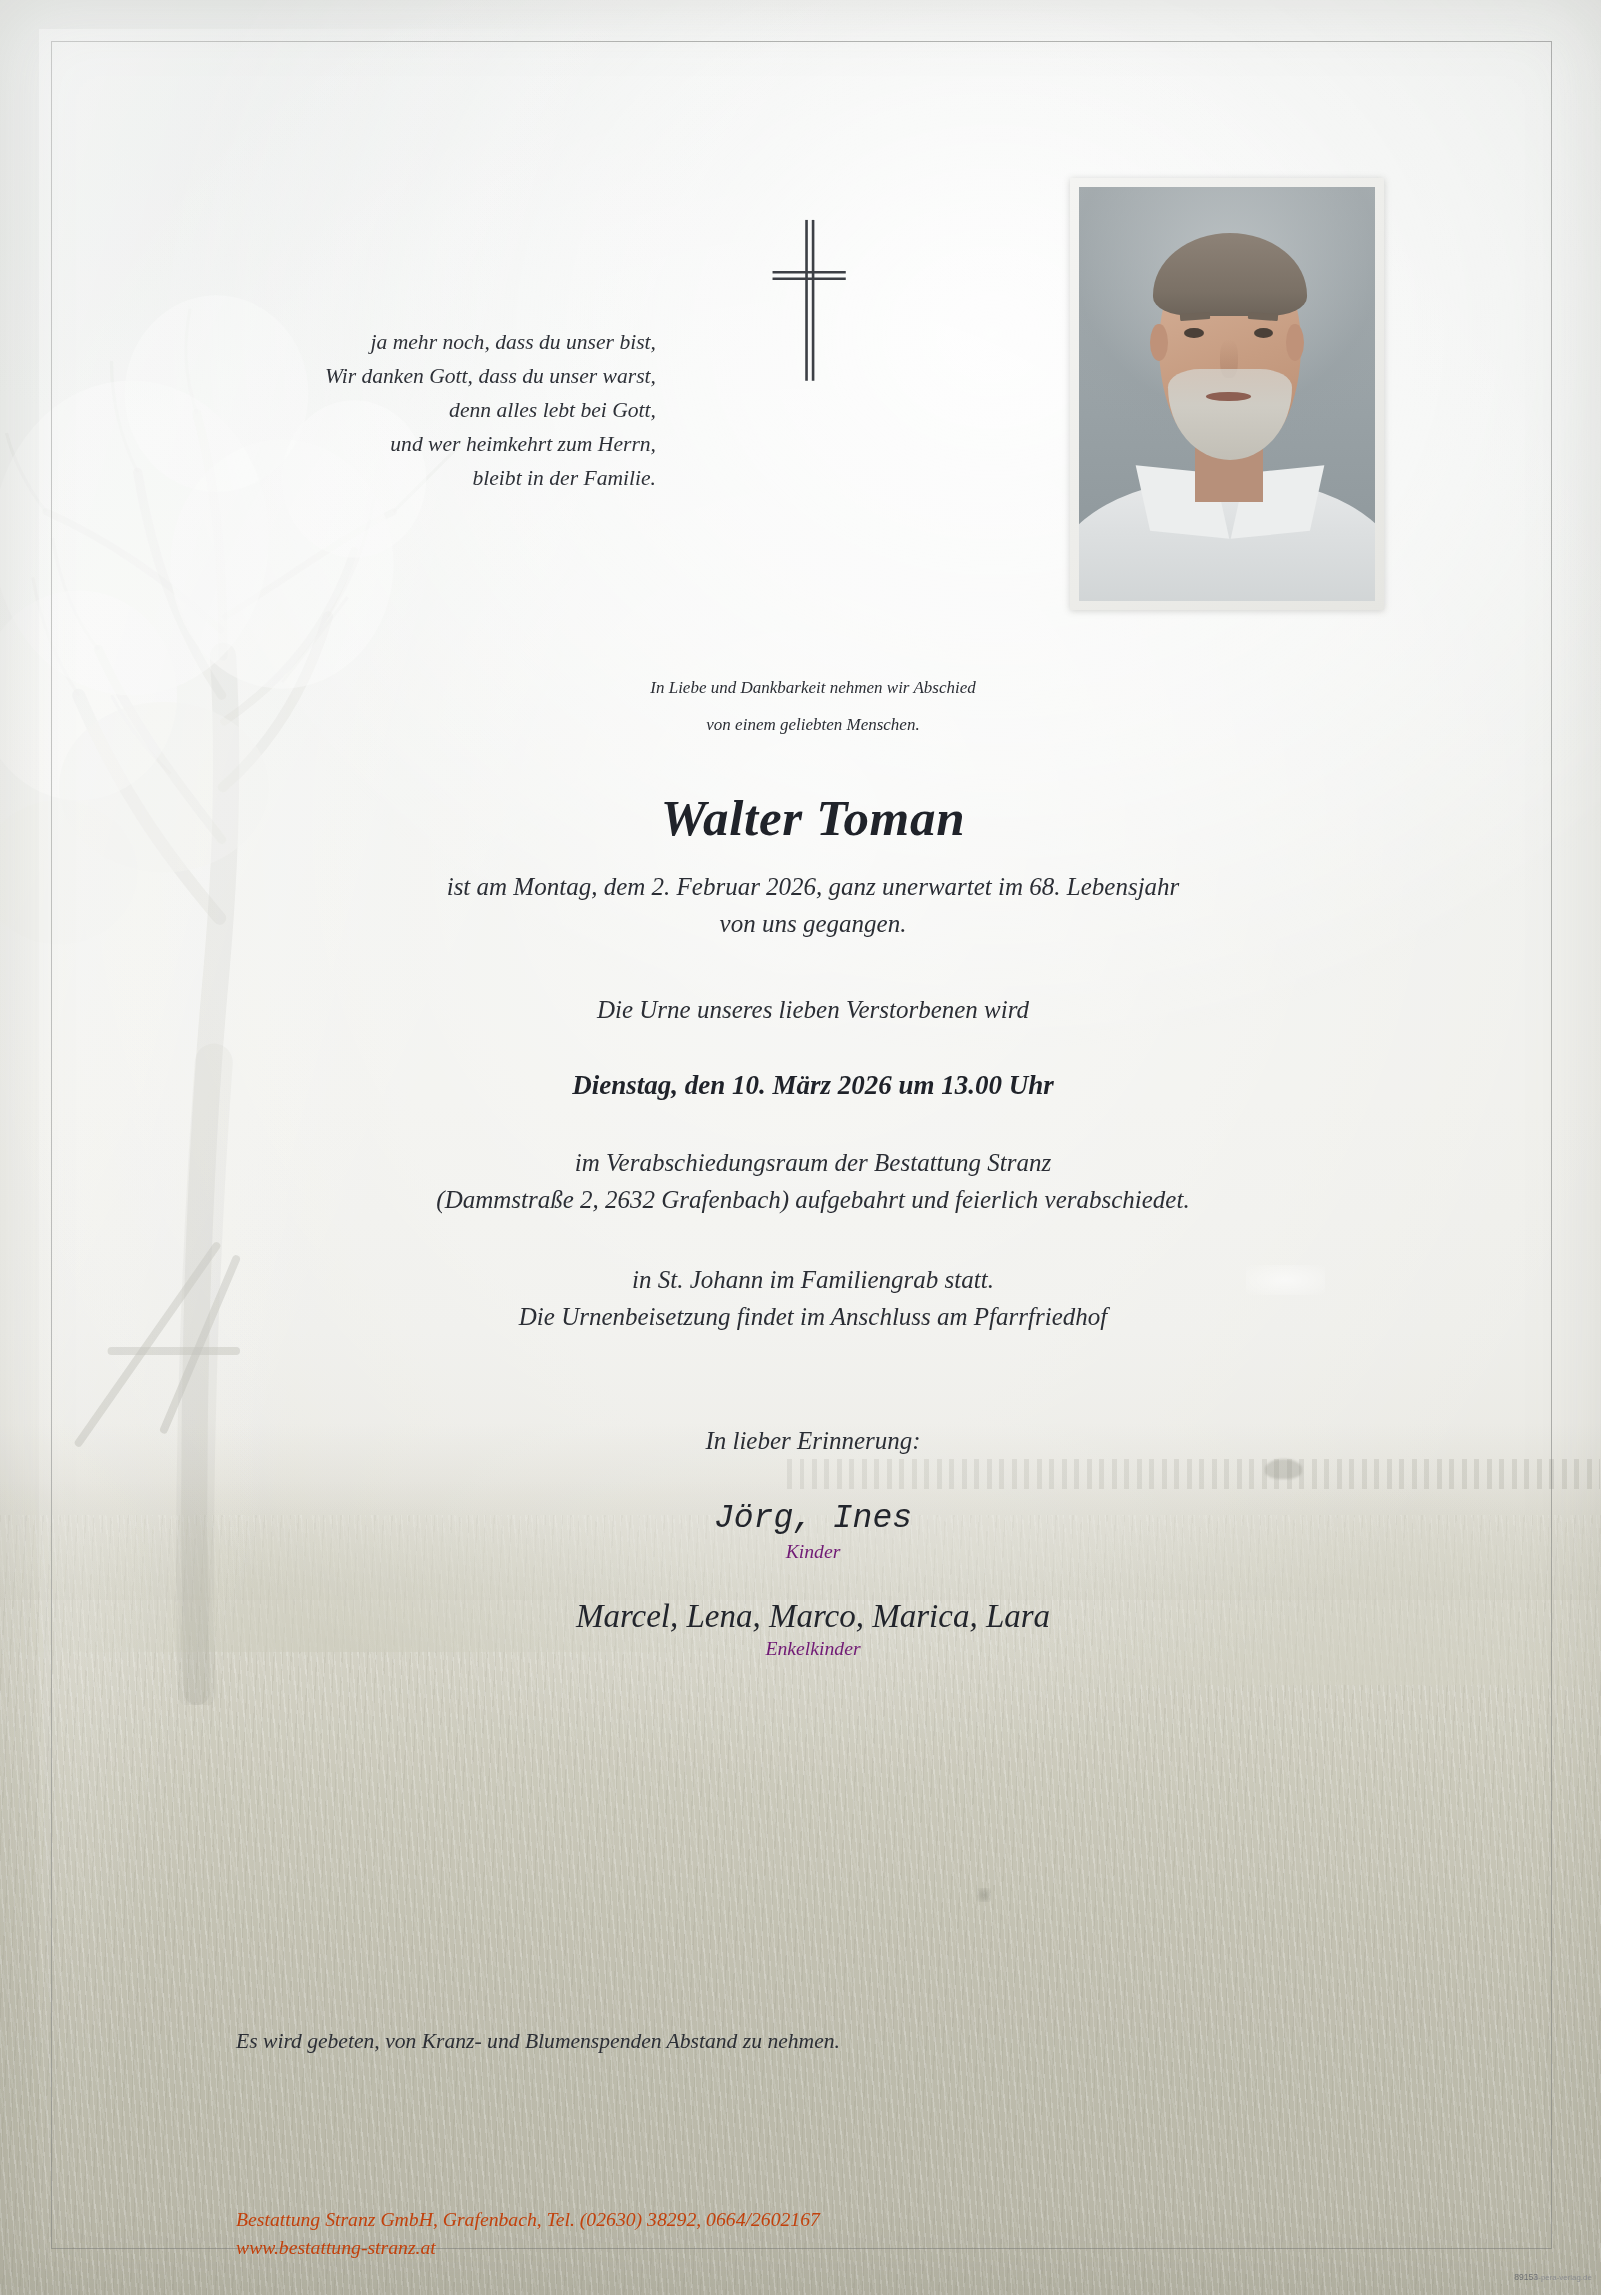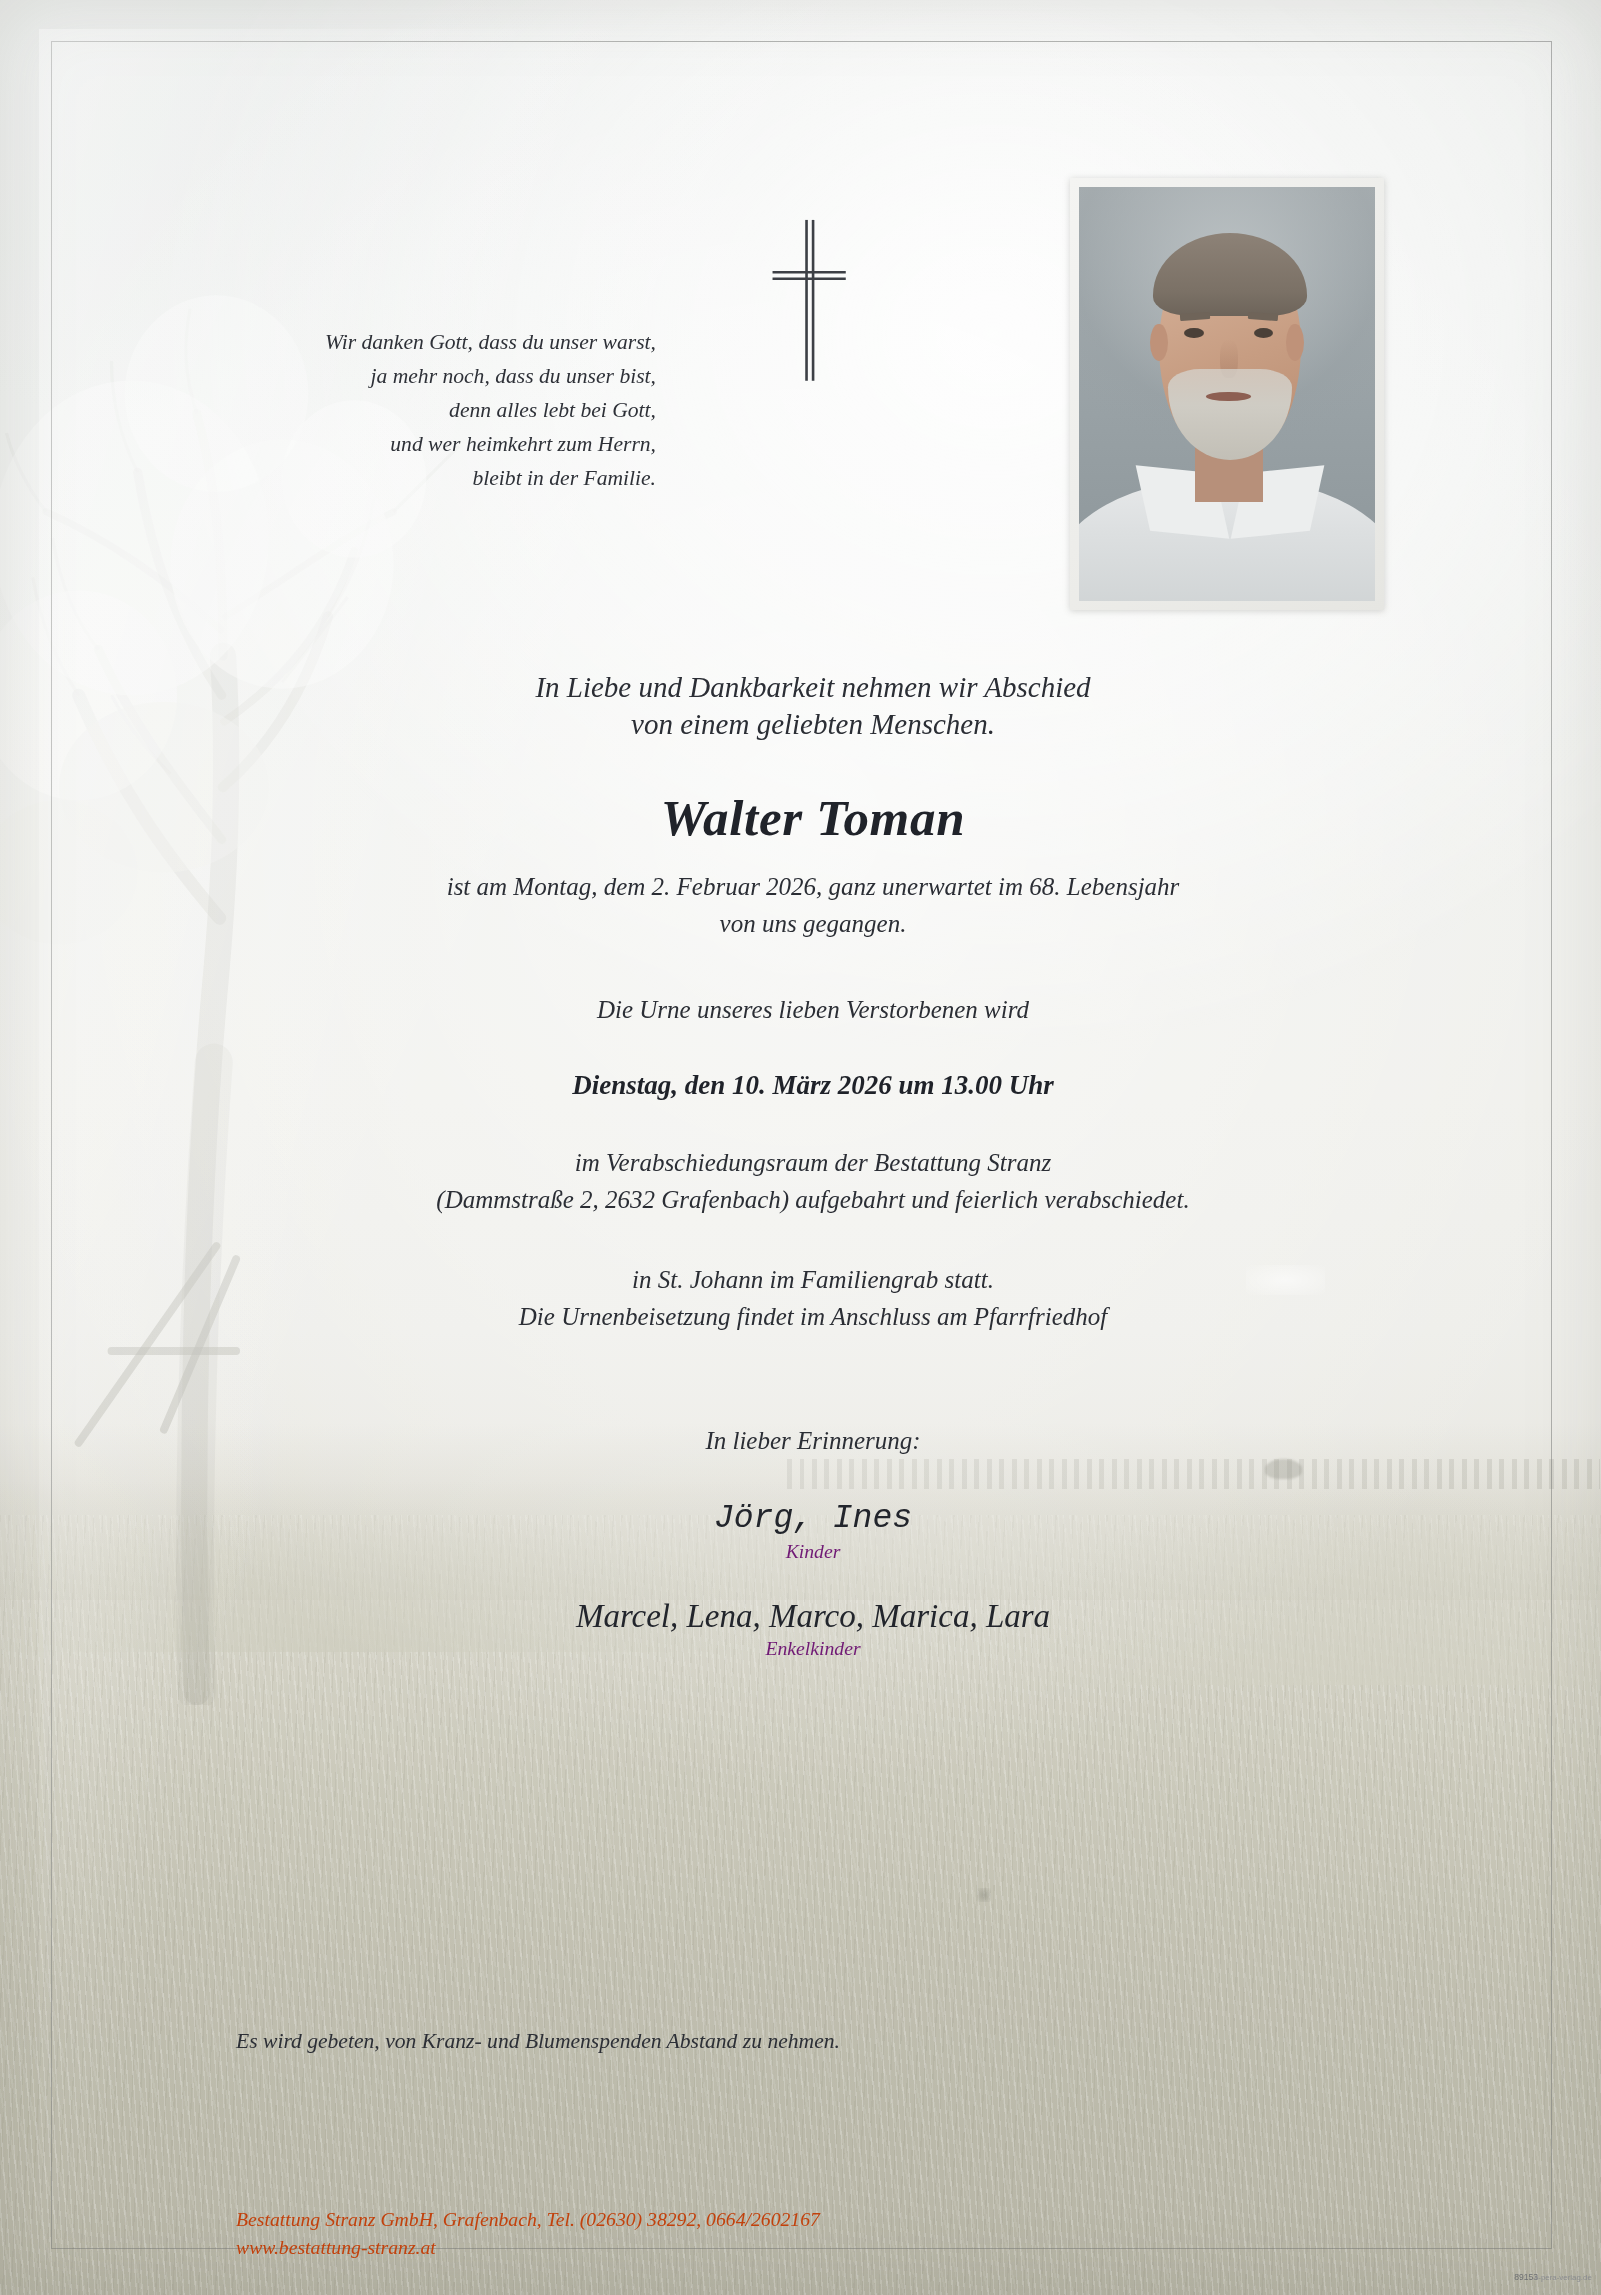--- a/index.html
+++ b/index.html
@@ -310,21 +310,21 @@
   
   .main-text {
     position: absolute;
     left: 236px;
     top: 669px;
     width: 1154px;
     text-align: center;
   }
   .lead {
     font-style: italic;
-    font-size: 29px;
+    font-size: 17px;
     line-height: 37px;
     color: #2b2e35;
   }
   .name {
     margin-top: 46px;
     font-weight: bold;
     font-style: italic;
     font-size: 51px;
     letter-spacing: 0.7px;
     color: #20232a;
@@ -493,22 +493,22 @@
   <div class="sheen"></div>
   <div class="edge-shadow"></div>
   <div class="frame"></div>
   <div class="frame-inner-glow"></div>
   <div class="smudge1"></div>
   <div class="smudge2"></div>
 
   <div class="content">
 
     <div class="verse">
+      <div>ja mehr noch, dass du unser bist,</div>
       <div>Wir danken Gott, dass du unser warst,</div>
-      <div>ja mehr noch, dass du unser bist,</div>
       <div>denn alles lebt bei Gott,</div>
       <div>und wer heimkehrt zum Herrn,</div>
       <div>bleibt in der Familie.</div>
     </div>
 
     <div class="cross">
       <svg viewBox="0 0 130 260" aria-hidden="true">
         <g stroke="#3d4046" fill="none" stroke-width="4">
           <line x1="62" y1="6" x2="62" y2="252"></line>
           <line x1="72" y1="6" x2="72" y2="252"></line>

